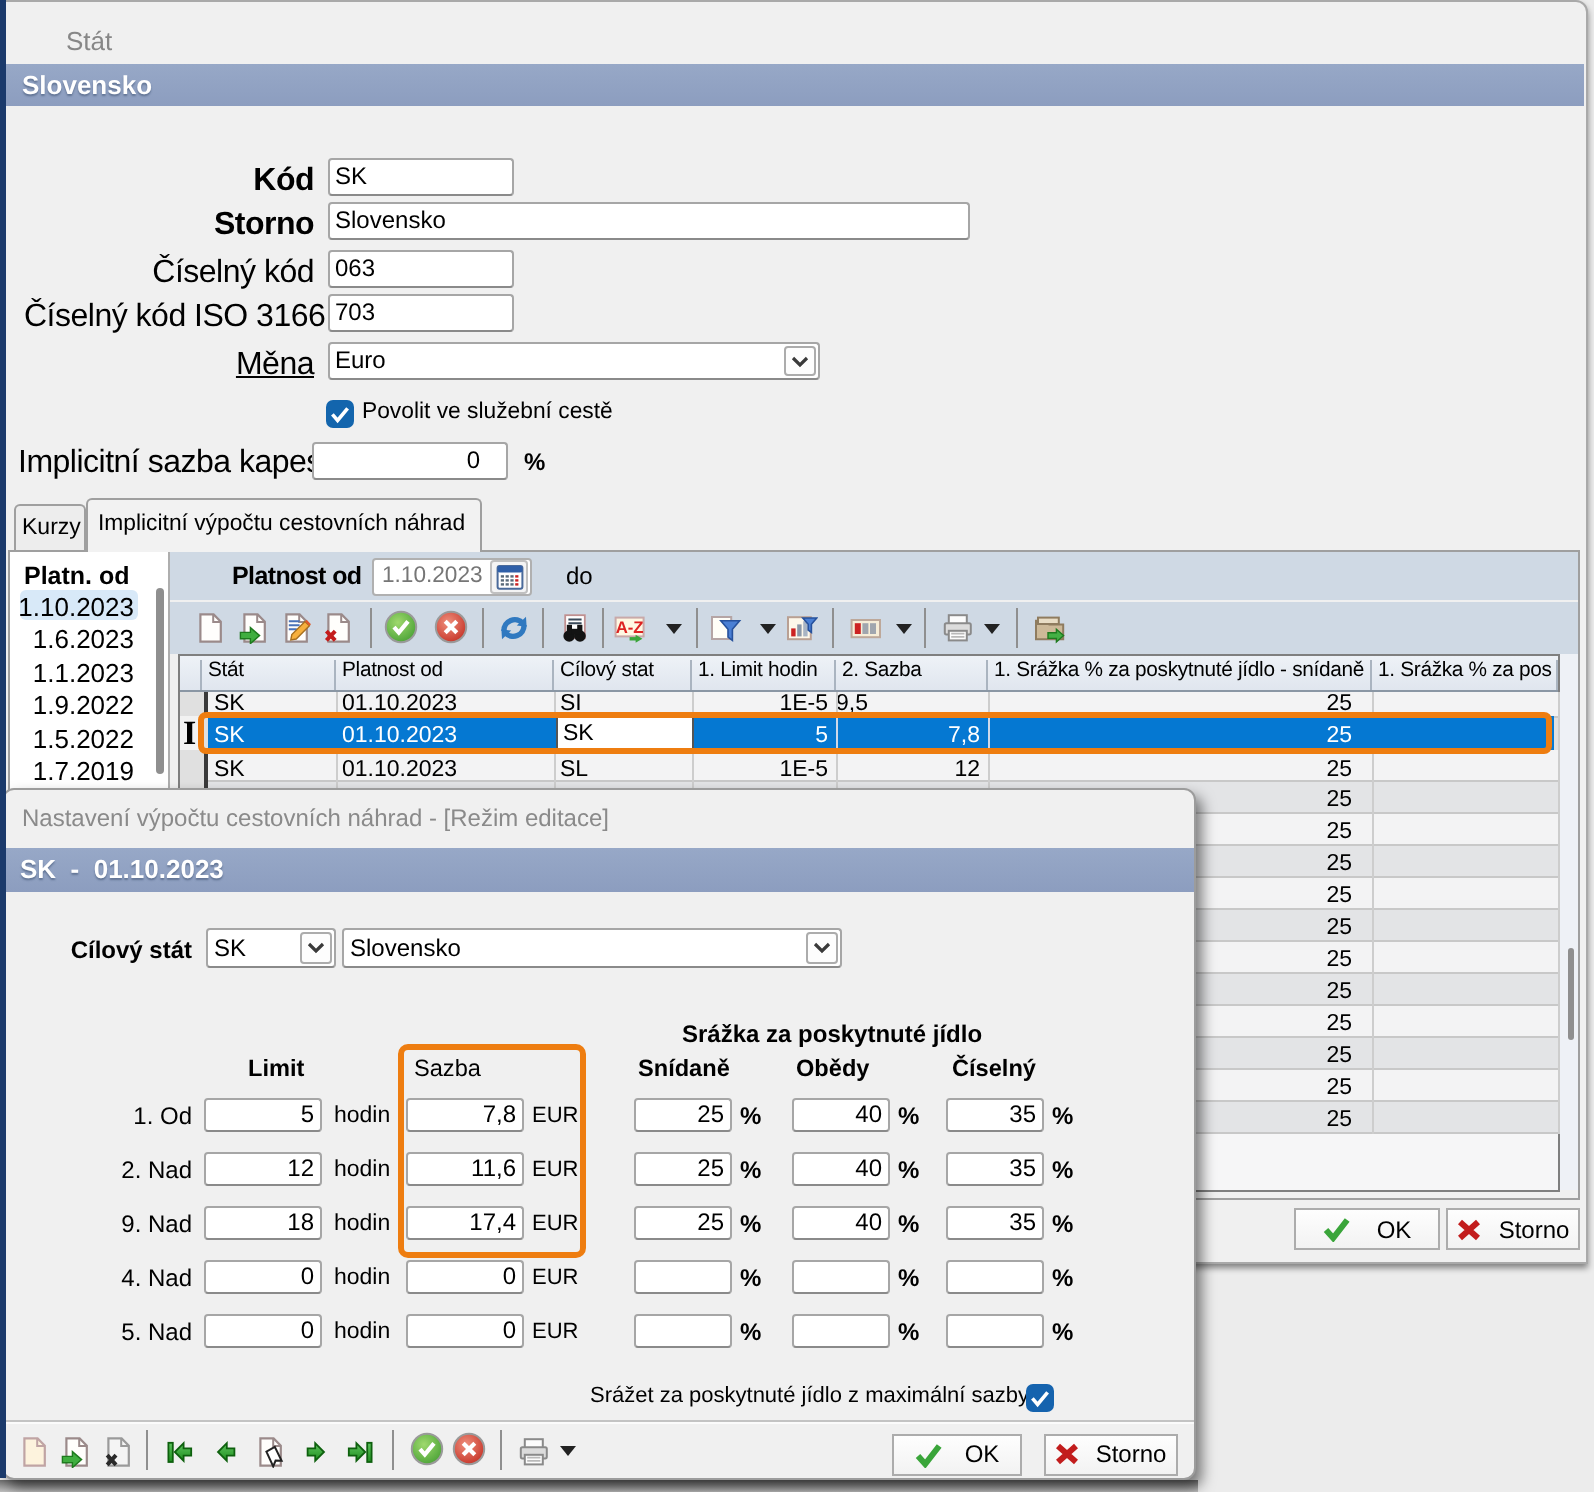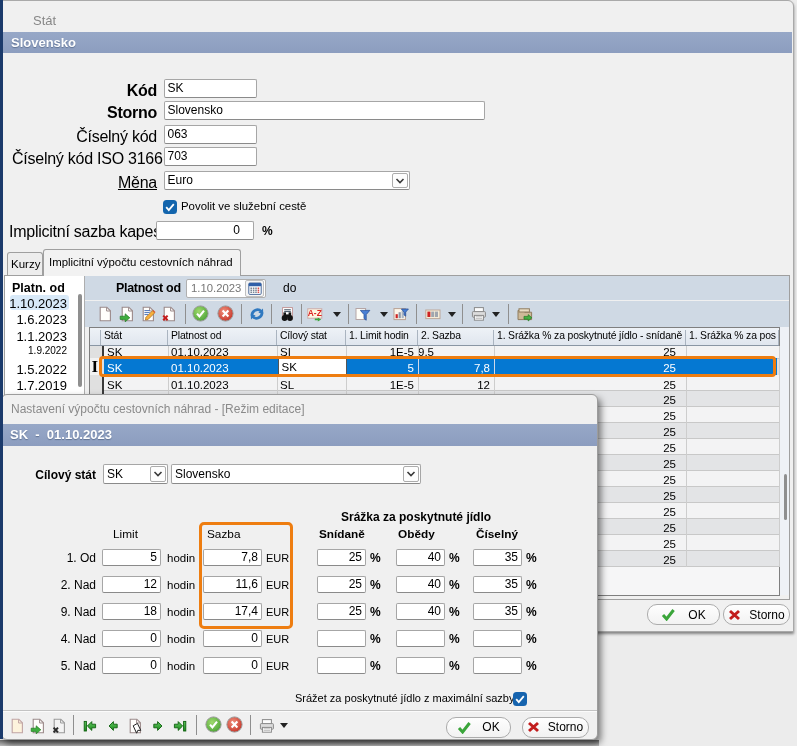--- a/index.html
+++ b/index.html
@@ -1,20 +1,20 @@
 <!DOCTYPE html>
 <html><head><meta charset="utf-8"><style>
 *{margin:0;padding:0;box-sizing:border-box}
 html,body{width:797px;height:746px}
 body{position:relative;background:#ececec;overflow:hidden;font-family:"Liberation Sans",sans-serif;}
 .a{position:absolute}
 .lbl{position:absolute;font-size:16px;letter-spacing:-0.25px;color:#000;text-align:right;width:145px;white-space:nowrap}
 .inp{position:absolute;background:#fff;border:1px solid #a6a6a6;border-bottom-color:#8a8a8a;border-radius:2px;font-size:12px;color:#000;line-height:15px;padding:0 3px;white-space:nowrap;overflow:hidden}
 .num{text-align:right}
-.btn{position:absolute;background:linear-gradient(#fefefe,#f2f2f2);border:1px solid #acacac;border-radius:10px;font-size:12px;color:#000;display:flex;align-items:center;justify-content:center}
+.btn{position:absolute;background:linear-gradient(#fefefe,#f2f2f2);border:1px solid #acacac;border-radius:0;font-size:12px;color:#000;display:flex;align-items:center;justify-content:center}
 </style></head><body>
 <div class="a" style="left:0;top:0;width:794px;height:632px;background:#f0f0f0;border:1px solid #a9a9a9;border-radius:0 6px 0 0;box-shadow:0 2px 3px rgba(0,0,0,0.45)"></div>
 <div class="a" style="left:33px;top:13px;font-size:13px;color:#878787">Stát</div>
 <div class="a" style="left:2px;top:32px;width:790px;height:21px;background:linear-gradient(#97a8c7,#8c9dbf)"></div>
 <div class="a" style="left:11px;top:35px;font-size:13px;font-weight:bold;color:#fff;text-shadow:0 1px 1px rgba(40,60,90,0.45)">Slovensko</div>
 <div class="lbl" style="left:12px;top:82px;font-weight:bold;">Kód</div>
 <div class="inp" style="left:163.5px;top:79px;width:93px;height:19px;color:#000;font-size:12px;line-height:17px">SK</div>
 <div class="lbl" style="left:12px;top:103.5px;font-weight:bold;">Storno</div>
 <div class="inp" style="left:163.5px;top:101px;width:321px;height:19px;color:#000;font-size:12px;line-height:17px">Slovensko</div>
 <div class="lbl" style="left:12px;top:127.5px;">Číselný kód</div>
@@ -41,21 +41,21 @@
 <div class="a" style="left:49px;top:256px;font-size:11.4px">Implicitní výpočtu cestovních náhrad</div>
 <div class="a" style="left:4px;top:275px;width:786px;height:325px;background:#f0f0f0;border:1px solid #9f9f9f"></div>
 <div class="a" style="left:44px;top:275px;width:196px;height:2px;background:#f2f2f2"></div>
 <div class="a" style="left:5px;top:276px;width:79px;height:323px;background:#fff"></div>
 <div style="position:absolute;left:84px;top:276px;width:1px;height:323px;background:#aeaeae"></div>
 <div class="a" style="left:12px;top:281px;font-size:12.5px;font-weight:bold">Platn. od</div>
 <div class="a" style="left:10px;top:295px;width:59px;height:15px;background:#d8e9f8;border-radius:3px"></div>
 <div class="a" style="left:0px;top:295.5px;width:67px;font-size:13px;text-align:right">1.10.2023</div>
 <div class="a" style="left:0px;top:312px;width:67px;font-size:13px;text-align:right">1.6.2023</div>
 <div class="a" style="left:0px;top:328.5px;width:67px;font-size:13px;text-align:right">1.1.2023</div>
-<div class="a" style="left:0px;top:345px;width:67px;font-size:10px;text-align:right">1.9.2022</div>
+<div class="a" style="left:0px;top:345px;width:67px;font-size:13px;text-align:right">1.9.2022</div>
 <div class="a" style="left:0px;top:361.5px;width:67px;font-size:13px;text-align:right">1.5.2022</div>
 <div class="a" style="left:0px;top:378px;width:67px;font-size:13px;text-align:right">1.7.2019</div>
 <div class="a" style="left:78px;top:294px;width:3.5px;height:93px;background:#8f8f8f;border-radius:2px"></div>
 <div class="a" style="left:85px;top:276px;width:704px;height:24px;background:#cfd9e4"></div>
 <div class="a" style="left:85px;top:301px;width:704px;height:26px;background:#cfd9e4"></div>
 <div class="a" style="left:780px;top:327px;width:9px;height:268px;background:#eef1f6"></div>
 <div class="a" style="left:783.5px;top:474px;width:3.5px;height:46px;background:#8f8f8f;border-radius:2px"></div>
 <div class="a" style="left:116px;top:281px;font-size:12.5px;font-weight:bold;letter-spacing:-0.3px">Platnost od</div>
 <div class="a" style="left:186px;top:278.5px;width:80px;height:19px;background:#fff;border:1px solid #b0b0b0;border-radius:2px"></div>
 <div class="a" style="left:191px;top:282px;font-size:11.3px;color:#767676">1.10.2023</div>
@@ -282,21 +282,21 @@
       <svg width="10" height="6" viewBox="0 0 10 6">
         <path d="M1.5 1l3.5 3.5L8.5 1" stroke="#3a3a3a" stroke-width="1.6" fill="none"></path>
       </svg>
     </div></div>
 <div class="inp" style="z-index:30;left:171px;top:464px;width:250px;height:20px;line-height:18px">Slovensko<div style="position:absolute;right:1px;top:1px;bottom:1px;width:16px;background:#fdfdfd;border:1px solid #acacac;border-radius:2px;display:flex;align-items:center;justify-content:center">
       <svg width="10" height="6" viewBox="0 0 10 6">
         <path d="M1.5 1l3.5 3.5L8.5 1" stroke="#3a3a3a" stroke-width="1.6" fill="none"></path>
       </svg>
     </div></div>
 <div class="a" style="z-index:30;left:341px;top:510px;font-size:12px;font-weight:bold">Srážka za poskytnuté jídlo</div>
-<div class="a" style="z-index:30;left:113px;top:527px;font-size:11.8px;font-weight:normal">Limit</div>
+<div class="a" style="z-index:30;left:124px;top:527px;font-size:11.8px;font-weight:bold">Limit</div>
 <div class="a" style="z-index:30;left:207px;top:527px;font-size:11.8px;font-weight:normal">Sazba</div>
 <div class="a" style="z-index:30;left:319px;top:527px;font-size:11.8px;font-weight:bold">Snídaně</div>
 <div class="a" style="z-index:30;left:398px;top:527px;font-size:11.8px;font-weight:bold">Obědy</div>
 <div class="a" style="z-index:30;left:476px;top:527px;font-size:11.8px;font-weight:bold">Číselný</div>
 <div class="a" style="z-index:30;left:0px;top:551px;width:96px;text-align:right;font-size:12px">1. Od</div>
 <div class="inp num" style="z-index:30;left:102px;top:548.5px;width:59px;height:17px">5</div>
 <div class="a" style="z-index:30;left:167px;top:551.5px;font-size:11.5px">hodin</div>
 <div class="inp num" style="z-index:30;left:203px;top:548.5px;width:59px;height:17px">7,8</div>
 <div class="a" style="z-index:30;left:266px;top:551.5px;font-size:11px">EUR</div>
 <div class="inp num" style="z-index:30;left:317px;top:548.5px;width:49px;height:17px">25</div>

